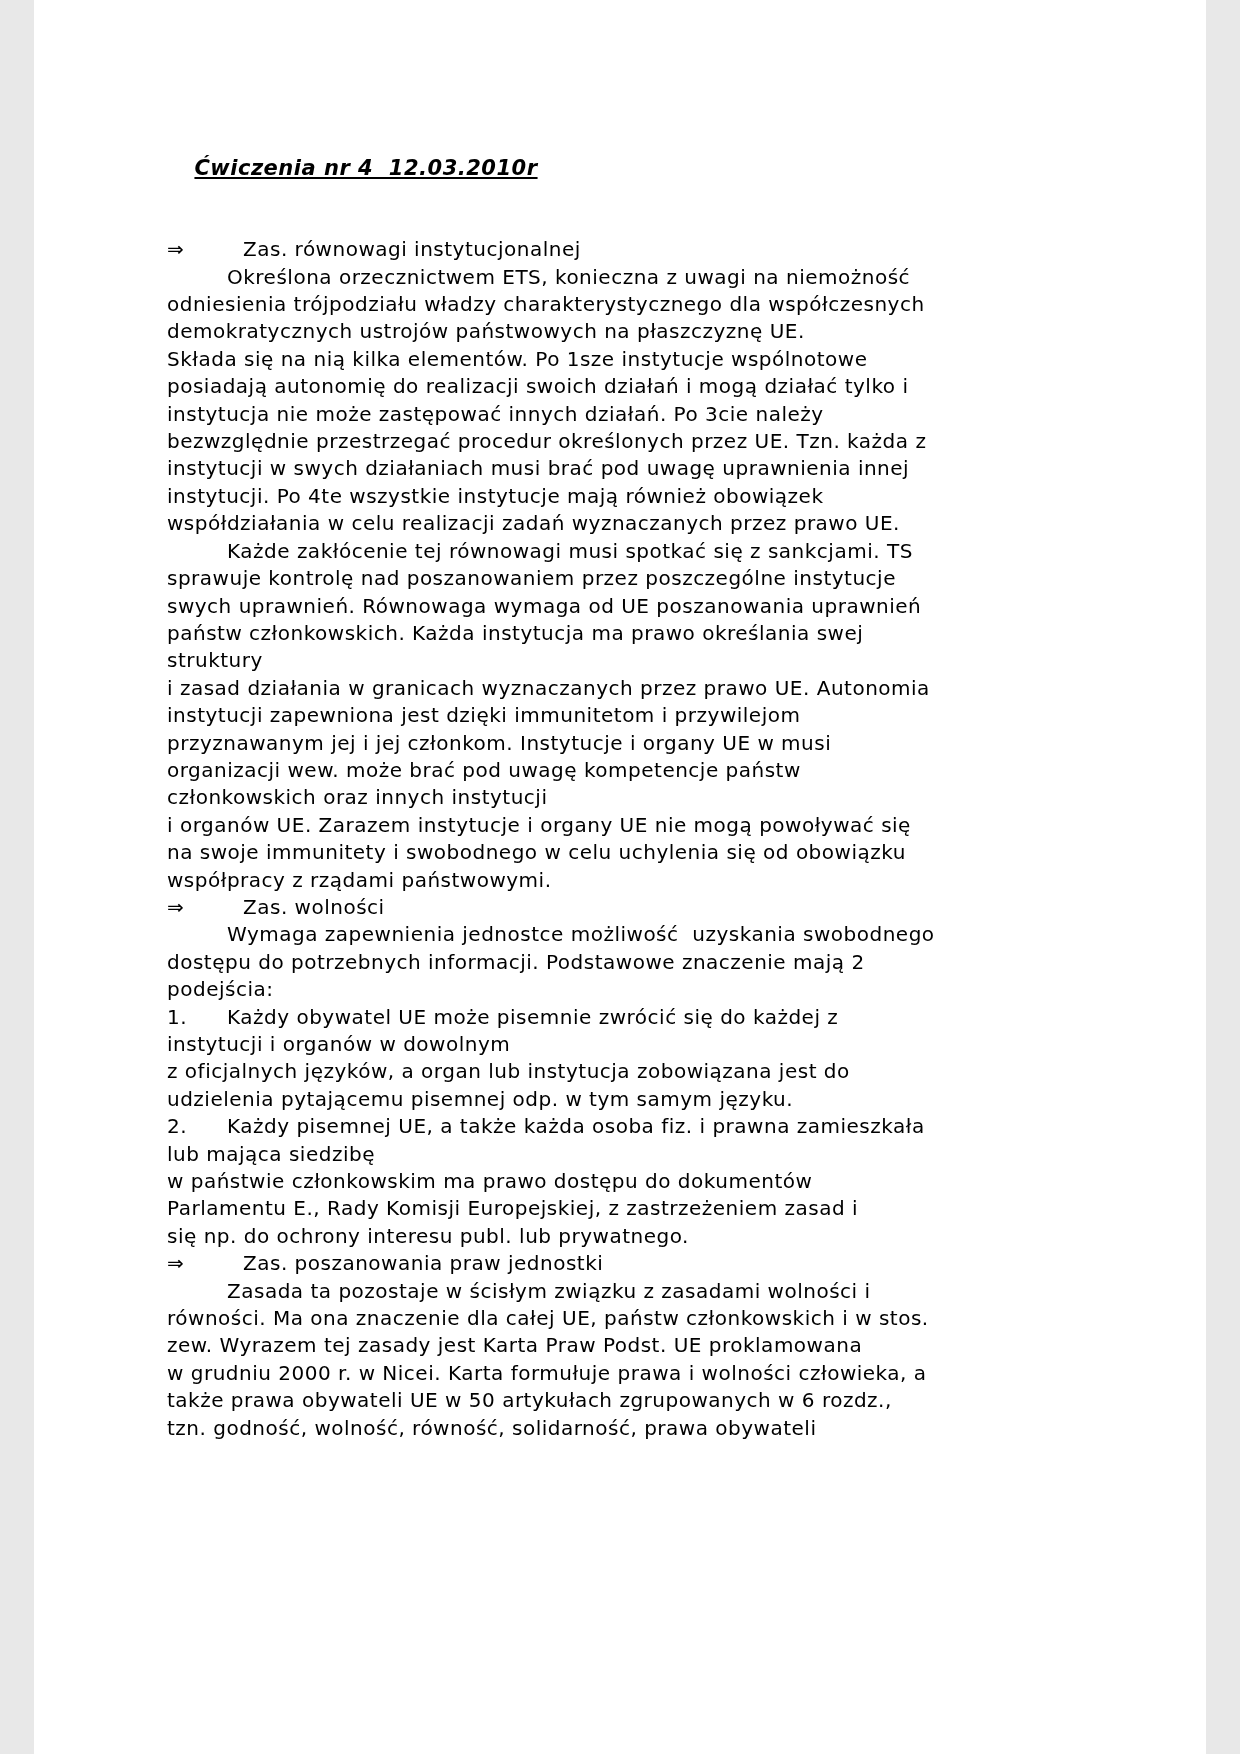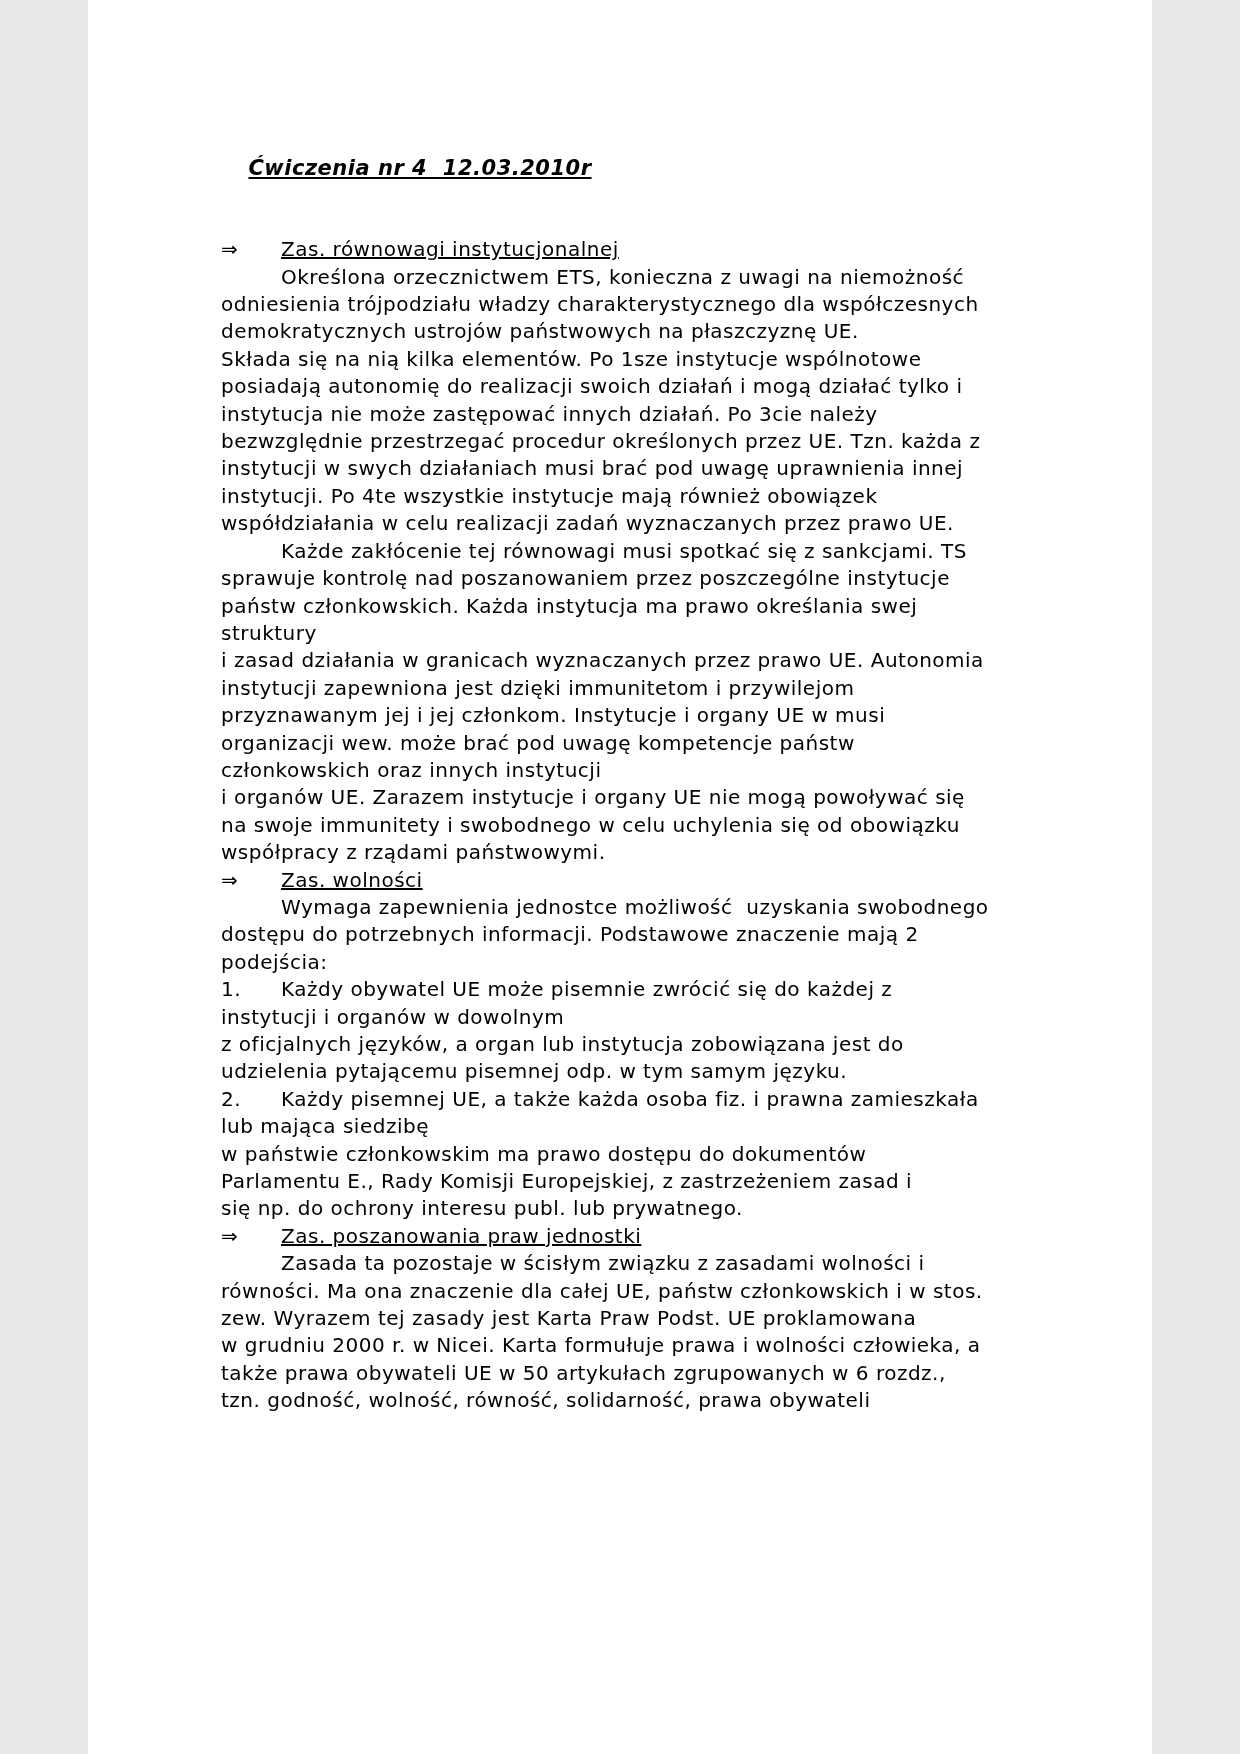--- a/index.html
+++ b/index.html
@@ -2,21 +2,21 @@
 <html><head>
 <meta charset="utf-8">
 <style>
   html, body {
     margin: 0;
     padding: 0;
     background: #e8e8e8;
   }
   .page {
     position: relative;
-    width: 1064px;
+    width: 1172px;
     height: 1754px;
     margin: 0 auto;
     background: #ffffff;
     box-sizing: border-box;
     padding: 128px 84px 0 133px;
     font-family: "DejaVu Sans", "Liberation Sans", sans-serif;
     color: #000000;
     overflow: hidden;
   }
   .line {
@@ -32,21 +32,21 @@
     font-weight: bold;
     font-style: italic;
     text-decoration: underline;
     font-size: 21px;
   }
   .marker {
     display: inline-block;
     width: 60px;
   }
   .heading-text {
-    text-decoration: underline;
+    margin-left: 16px;
   }
   .indent {
     padding-left: 60px;
   }
 </style>
 </head>
 <body>
 
 <div class="page">
   <div class="line title">
@@ -59,20 +59,21 @@
       <div class="line">demokratycznych ustrojów państwowych na płaszczyznę UE.</div>
       <div class="line">Składa się na nią kilka elementów. Po 1sze instytucje wspólnotowe</div>
       <div class="line">posiadają autonomię do realizacji swoich działań i mogą działać tylko i</div>
       <div class="line">instytucja nie może zastępować innych działań. Po 3cie należy</div>
       <div class="line">bezwzględnie przestrzegać procedur określonych przez UE. Tzn. każda z</div>
       <div class="line">instytucji w swych działaniach musi brać pod uwagę uprawnienia innej</div>
       <div class="line">instytucji. Po 4te wszystkie instytucje mają również obowiązek</div>
       <div class="line">współdziałania w celu realizacji zadań wyznaczanych przez prawo UE.</div>
       <div class="line indent">Każde zakłócenie tej równowagi musi spotkać się z sankcjami. TS</div>
       <div class="line">sprawuje kontrolę nad poszanowaniem przez poszczególne instytucje</div>
+      <div class="line">swych uprawnień. Równowaga wymaga od UE poszanowania uprawnień</div>
       <div class="line">państw członkowskich. Każda instytucja ma prawo określania swej</div>
       <div class="line">struktury</div>
       <div class="line">i zasad działania w granicach wyznaczanych przez prawo UE. Autonomia</div>
       <div class="line">instytucji zapewniona jest dzięki immunitetom i przywilejom</div>
       <div class="line">przyznawanym jej i jej członkom. Instytucje i organy UE w musi</div>
       <div class="line">organizacji wew. może brać pod uwagę kompetencje państw</div>
       <div class="line">członkowskich oraz innych instytucji</div>
       <div class="line">i organów UE. Zarazem instytucje i organy UE nie mogą powoływać się</div>
       <div class="line">na swoje immunitety i swobodnego w celu uchylenia się od obowiązku</div>
       <div class="line">współpracy z rządami państwowymi.</div>

